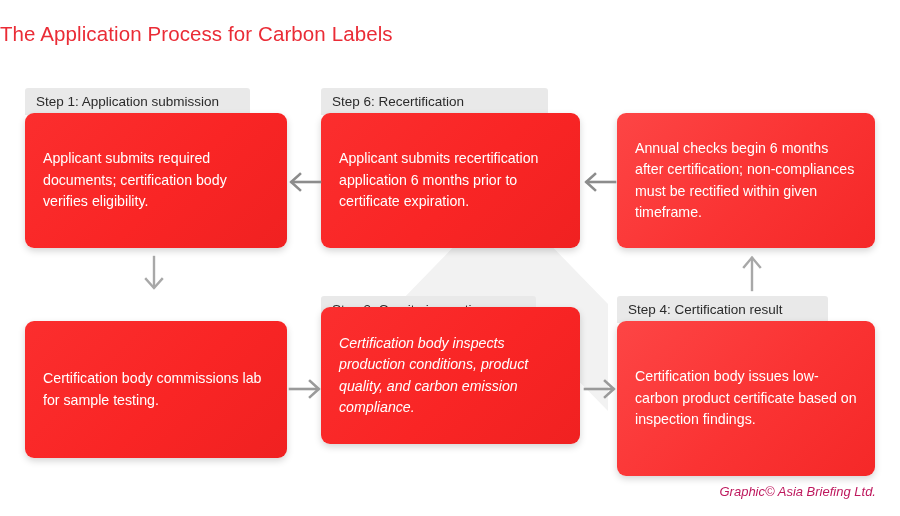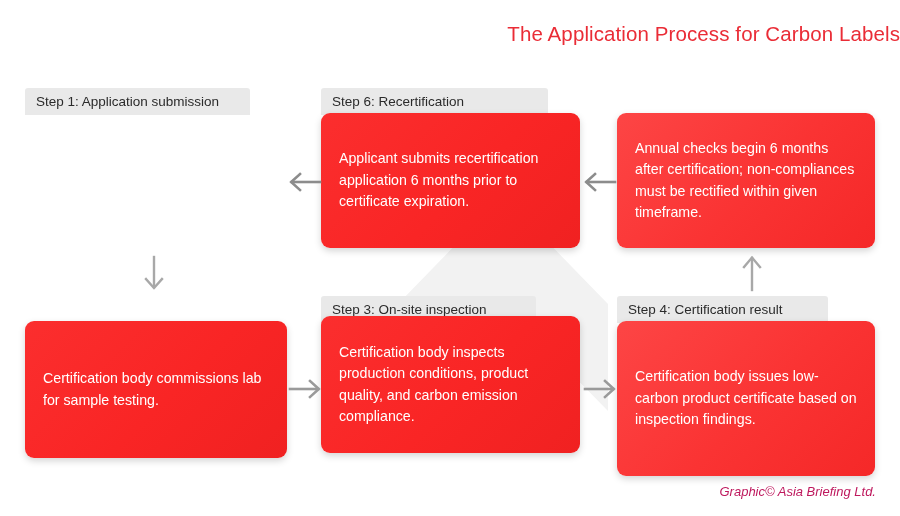--- a/index.html
+++ b/index.html
@@ -17,21 +17,21 @@
     position:absolute;
     left:398px;top:196px;
     width:210px;height:215px;
     pointer-events:none;
     z-index:0;
   }
 
   .title{
     position:absolute;
     left:0;top:22px;width:900px;
-    text-align:right;
+    text-align:left;
     font-size:20.5px;
     color:#ea2c36;
     letter-spacing:.1px;
     z-index:3;
   }
 
   .card{position:absolute;z-index:2;}
 
   .card-header{
     position:absolute;
@@ -86,20 +86,23 @@
 <div id="canvas">
 
   <svg class="watermark" viewBox="0 0 210 215" xmlns="http://www.w3.org/2000/svg">
     <path d="M105 0 L210 108 L210 215 L105 108 L0 215 L0 108 Z" fill="#F2F2F2"></path>
   </svg>
 
   <div class="title">The Application Process for Carbon Labels</div>
 
   <div class="card" style="left:25px;top:88px;width:262px;height:160px;">
     <div class="card-header" style="width:225px;">Step 1: Application submission</div>
+    <div class="card-body" style="top:25px;width:262px;height:135px;">
+      <span class="txt">Applicant submits required documents; certification body verifies eligibility.</span>
+    </div>
   </div>
 
   <div class="card" style="left:321px;top:88px;width:259px;height:160px;">
     <div class="card-header" style="width:227px;">Step 6: Recertification</div>
     <div class="card-body" style="top:25px;width:259px;height:135px;">
       <span class="txt">Applicant submits recertification application 6 months prior to certificate expiration.</span>
     </div>
   </div>
 
   <div class="card" style="left:617px;top:88px;width:258px;height:160px;">
@@ -109,21 +112,21 @@
   </div>
 
   <div class="card" style="left:25px;top:296px;width:262px;height:162px;">
     <div class="card-body" style="top:25px;width:262px;height:137px;">
       <span class="txt">Certification body commissions lab for sample testing.</span>
     </div>
   </div>
 
   <div class="card" style="left:321px;top:296px;width:259px;height:162px;">
     <div class="card-header" style="width:215px;">Step 3: On-site inspection</div>
-    <div class="card-body" style="top:20px;width:259px;height:137px;">
+    <div class="card-body" style="top:11px;width:259px;height:137px;font-style:italic;">
       <span class="txt">Certification body inspects production conditions, product quality, and carbon emission compliance.</span>
     </div>
   </div>
 
   <div class="card" style="left:617px;top:296px;width:258px;height:162px;">
     <div class="card-header" style="width:211px;">Step 4: Certification result</div>
     <div class="card-body light" style="top:25px;width:258px;height:155px;">
       <span class="txt">Certification body issues low-carbon product certificate based on inspection findings.</span>
     </div>
   </div>

